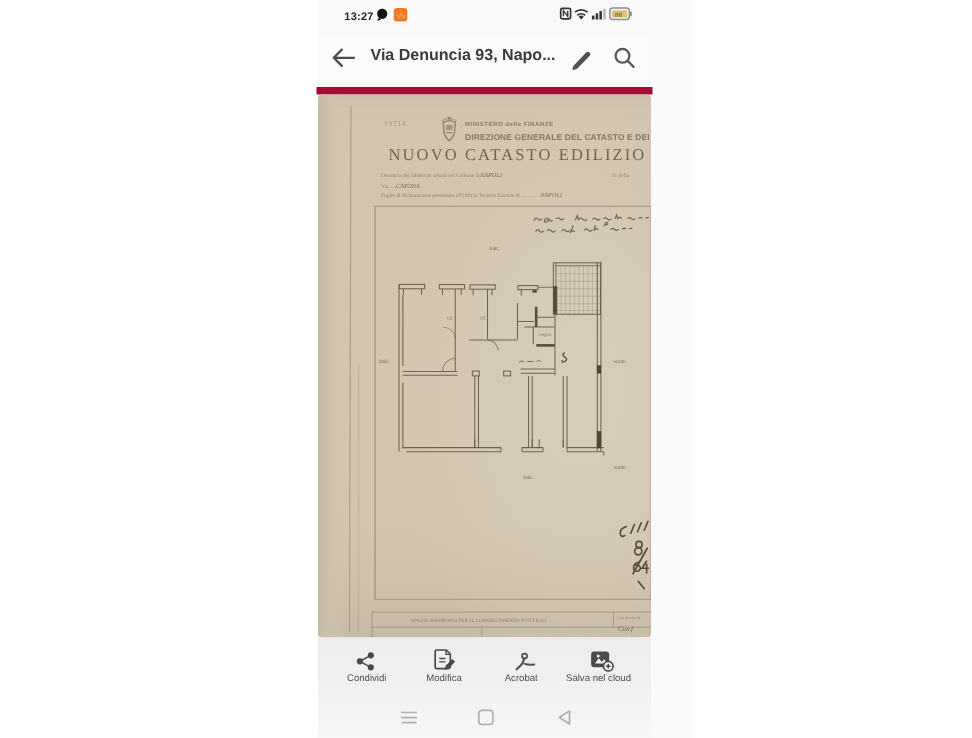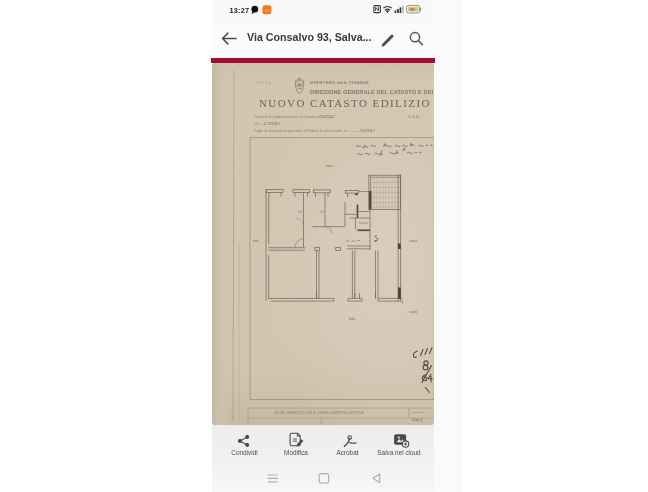--- a/index.html
+++ b/index.html
@@ -53,21 +53,21 @@
   <svg class="abs" style="left:0;top:24px" width="222" height="34" viewBox="0 0 222 34">
     <path d="M24 14.5 L10.5 14.5 M10.5 14.5 l5.4-5.4 M10.5 14.5 l5.4 5.4" stroke="#4a4a4a" stroke-width="1.5" fill="none" stroke-linecap="round"></path>
 
     <g transform="translate(169.5,8.3)">
       <path d="M1.2 11.2 L9.4 2.6 a1.6 1.6 0 0 1 2.3 2.2 L3.4 13.3 Q1.2 14.6 0.3 14.2 Q-0.3 13.2 1.2 11.2 z" fill="#515151"></path>
     </g>
 
     <circle cx="203" cy="13.2" r="4.6" stroke="#565656" stroke-width="1.5" fill="none"></circle>
     <path d="M206.4 16.6 L210.4 20.6" stroke="#565656" stroke-width="1.5" stroke-linecap="round"></path>
   </svg>
-  <div class="title">Via Consalvo 93, Salva...</div>
+  <div class="title">Via Denuncia 93, Napo...</div>
   <div class="red"></div>
   <div class="doc"><svg width="222" height="362" viewBox="0 0 222 362">
 <defs>
   <linearGradient id="lg1" x1="0" y1="0" x2="1" y2="0">
     <stop offset="0" stop-color="#c5b8a2"></stop>
             <stop offset="0.025" stop-color="#ccbfaa"></stop>
             <stop offset="0.08" stop-color="#d2c6b2" stop-opacity="0"></stop>
   </linearGradient>
   <linearGradient id="lg2" x1="0" y1="0" x2="0" y2="1">
     <stop offset="0" stop-color="#cdc0ab"></stop>

